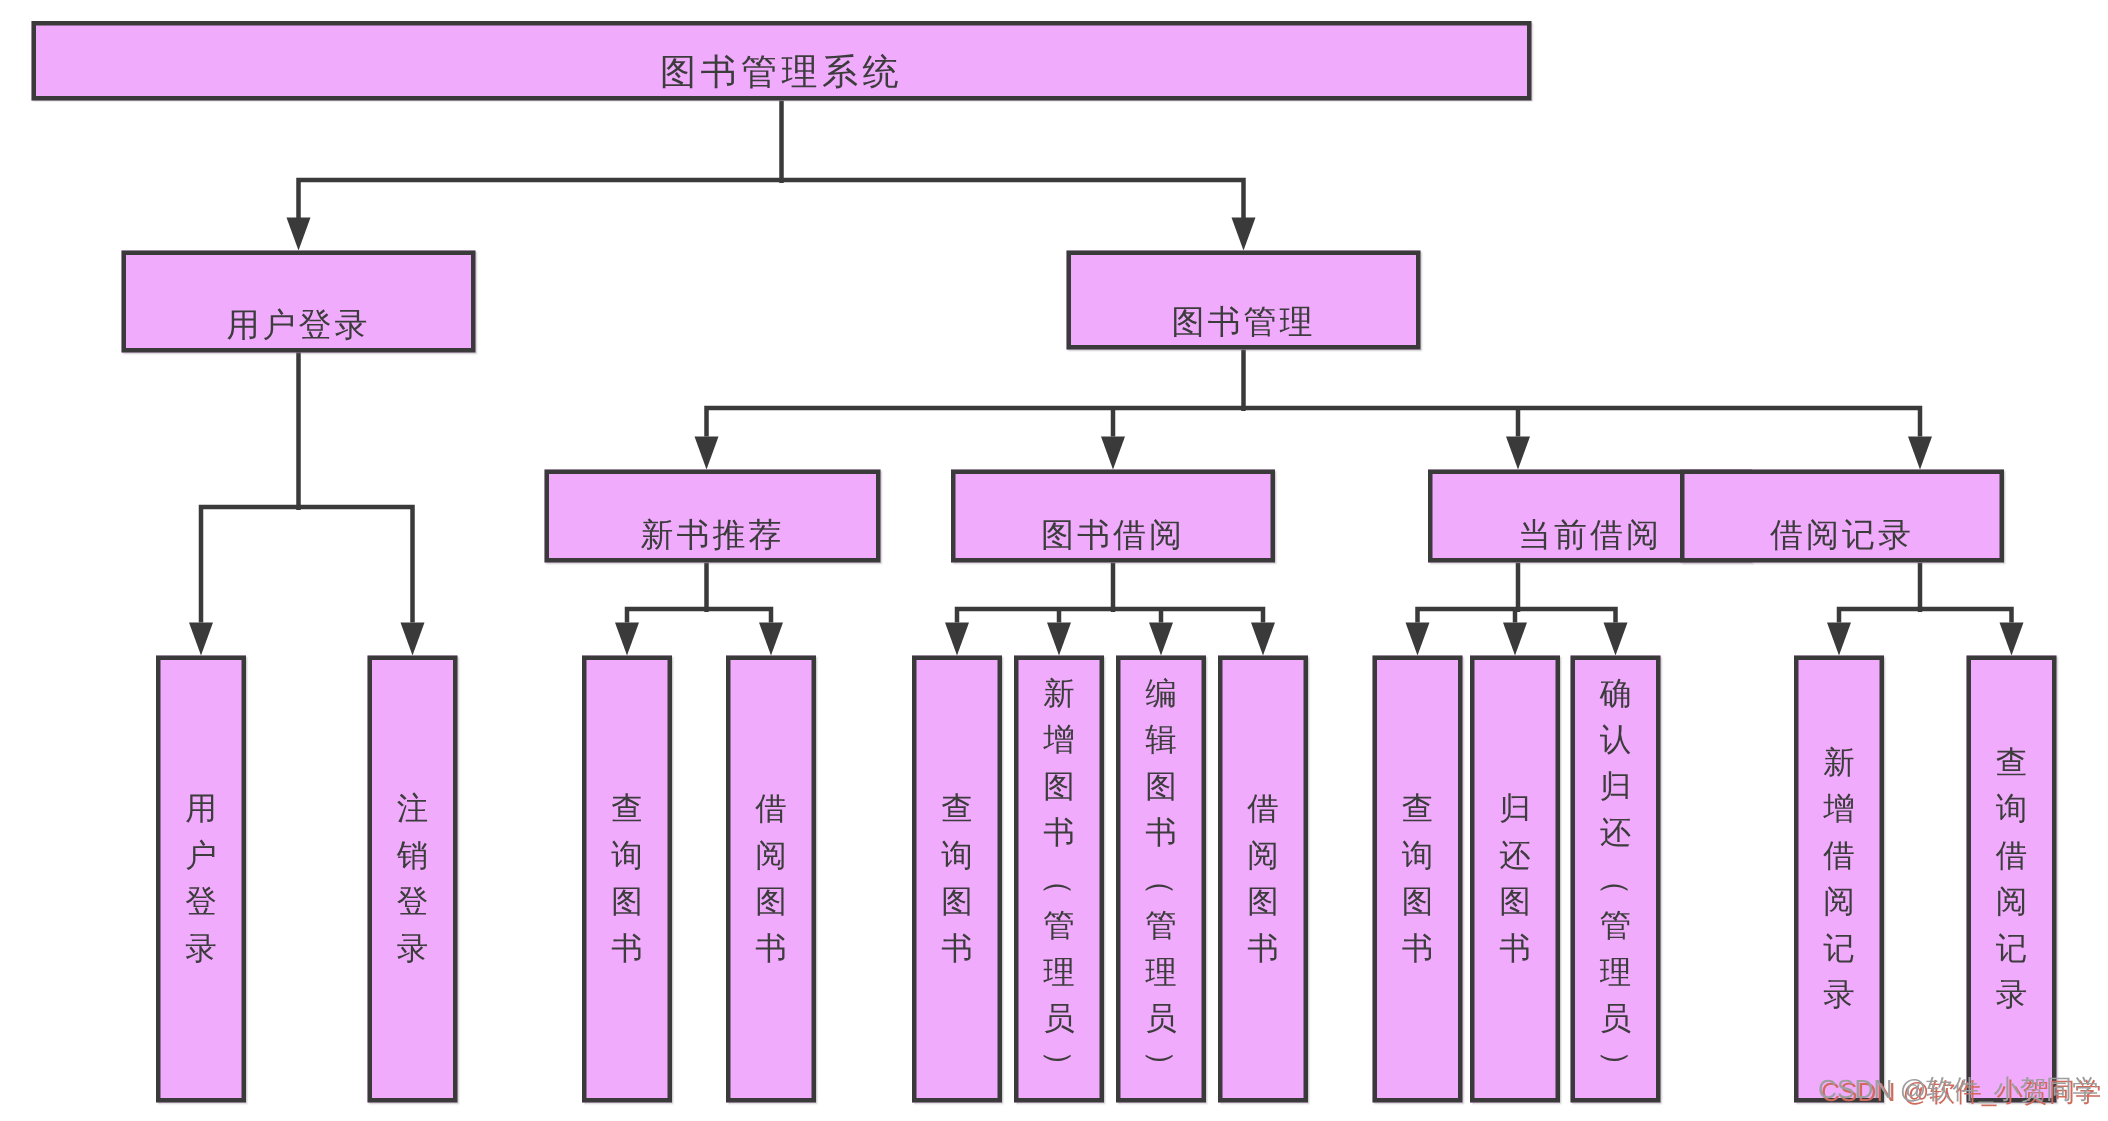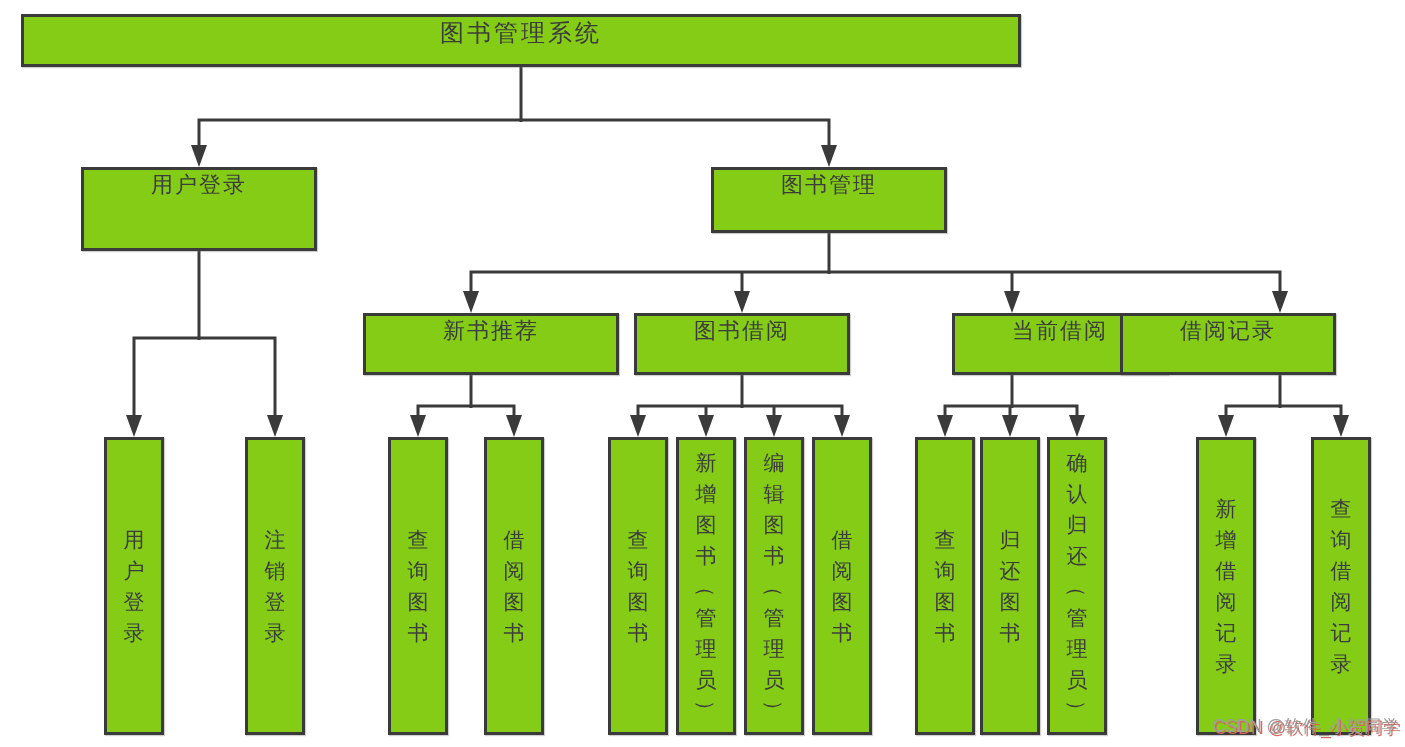--- a/index.html
+++ b/index.html
@@ -30,24 +30,24 @@
     stroke:var(--line);
     stroke-width:3;
     fill:none;
   }
   .wires polygon{
     fill:var(--line);
     stroke:none;
   }
   .node{
     position:absolute;
-    background:#84cc16;
+    background:#f0abfc;
     border:3px solid var(--line);
     display:flex;
-    align-items:flex-start;
+    align-items:flex-end;
     justify-content:center;
     color:var(--text);
     box-shadow:1px 1px 1px rgba(120,120,120,0.35);
   }
   .node .hlabel{
     font-size:22px;
     letter-spacing:2px;
     white-space:nowrap;
   }
   .node.root-box .hlabel{
@@ -141,28 +141,28 @@
     <path d="M1280 375 L1280 408"></path>
     <path d="M1226 415 L1226 406 L1341 406 L1341 415"></path>
     <polygon points="1218,415 1234,415 1226,437"></polygon>
     <polygon points="1333,415 1349,415 1341,437"></polygon>
   </svg>
 
   <div class="node root-box" style="left:21px;top:14px;width:1000px;height:53px;">
     <span class="hlabel">图书管理系统</span>
   </div>
 
-  <div class="node" style="left:81px;top:167px;width:236px;height:84px;">
+  <div class="node" style="left:81px;top:167px;width:236px;height:68px;">
     <span class="hlabel">用户登录</span>
   </div>
   <div class="node" style="left:711px;top:167px;width:236px;height:66px;">
     <span class="hlabel">图书管理</span>
   </div>
 
-  <div class="node" style="left:363px;top:313px;width:256px;height:62px;">
+  <div class="node" style="left:363px;top:313px;width:224px;height:62px;">
     <span class="hlabel">新书推荐</span>
   </div>
   <div class="node" style="left:634px;top:313px;width:216px;height:62px;">
     <span class="hlabel">图书借阅</span>
   </div>
   <div class="node" style="left:904px;top:313px;width:216px;height:62px;margin-left:48px;">
     <span class="hlabel">当前借阅</span>
   </div>
   <div class="node" style="left:1120px;top:313px;width:216px;height:62px;">
     <span class="hlabel">借阅记录</span>

